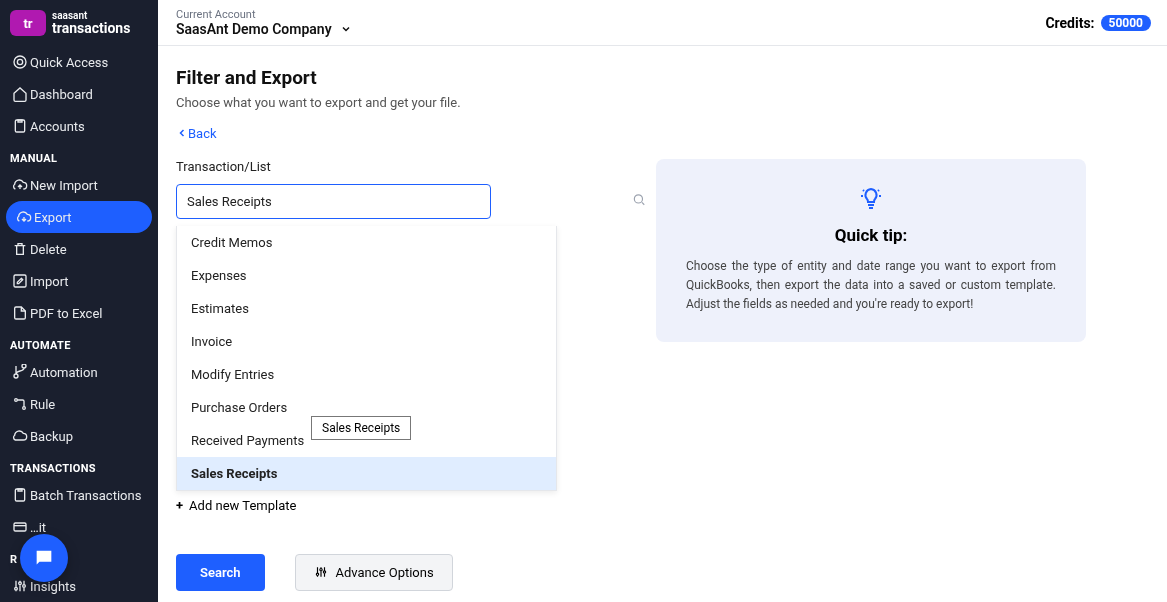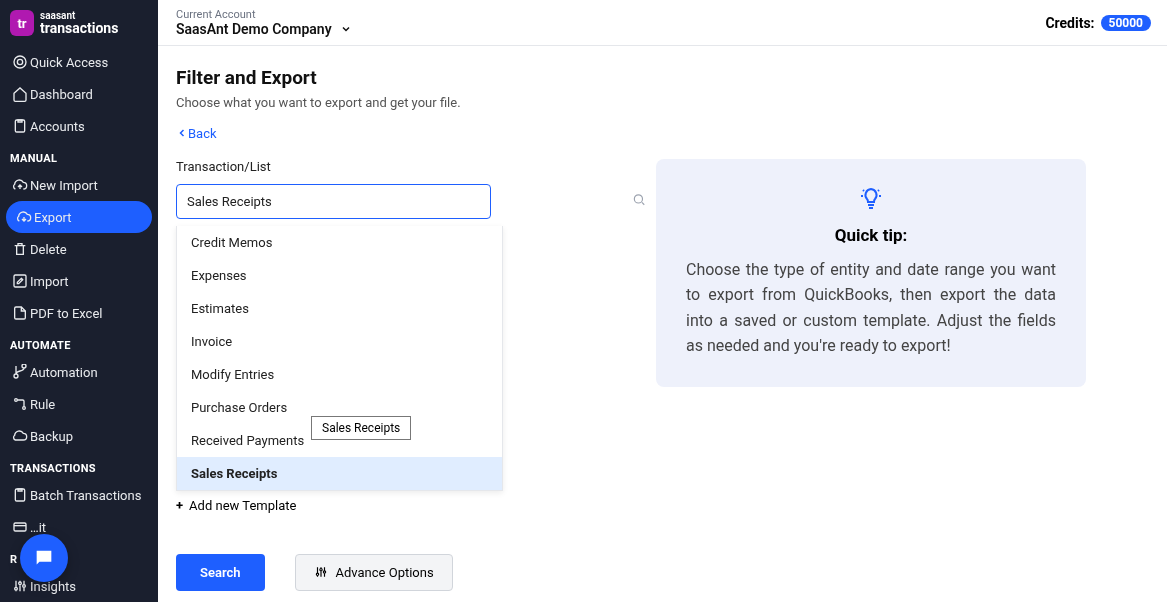--- a/index.html
+++ b/index.html
@@ -1,21 +1,21 @@
 <!DOCTYPE html>
 <html><head>
   <meta charset="utf-8">
   <style>
     * { margin: 0; padding: 0; box-sizing: border-box; font-family: -apple-system, BlinkMacSystemFont, 'Segoe UI', Roboto, Arial, sans-serif; }
     body { display: flex; height: 602px; width: 1167px; overflow: hidden; background: #fff; }
     
     
     .sidebar { width: 158px; background: #1a1f2e; color: #fff; display: flex; flex-direction: column; height: 100%; overflow-y: auto; flex-shrink: 0; }
     .logo-area { padding: 10px 10px; display: flex; align-items: center; gap: 6px; }
-    .logo-badge { width: 24px; height: 26px; background: #b019b0; border-radius: 6px; display: flex; align-items: center; justify-content: center; font-weight: bold; font-size: 13px; color: #fff; }
+    .logo-badge { width: 36px; height: 26px; background: #b019b0; border-radius: 6px; display: flex; align-items: center; justify-content: center; font-weight: bold; font-size: 13px; color: #fff; }
     .logo-text { display: flex; flex-direction: column; line-height: 1; }
     .logo-brand { font-size: 10px; font-weight: 600; }
     .logo-sub { font-size: 14px; font-weight: 700; }
     
     .sidebar-section-title { font-size: 11px; font-weight: 700; color: #fff; padding: 10px 10px 4px; letter-spacing: 0.3px; }
     
     .sidebar-item { display: flex; align-items: center; gap: 2px; padding: 8px 12px; font-size: 13px; color: #e8eaed; cursor: pointer; }
     .sidebar-item.active { background: #1e5fff; border-radius: 18px; margin: 0 6px; padding: 8px 10px; }
     .sidebar-icon { width: 16px; height: 16px; display: inline-flex; align-items: center; justify-content: center; flex-shrink: 0; }
     
@@ -36,33 +36,33 @@
     
     .cols { display: flex; align-items: flex-start; }
     .col-left { width: 480px; }
     .col-right { flex: 1; }
     
     .field-label { font-size: 13px; color: #222; margin-bottom: 10px; }
     .select-box { position: relative; }
     .select-input { width: 315px; border: 1px solid #1e5fff; border-radius: 4px; padding: 9px 30px 9px 10px; font-size: 13px; color: #222; outline: none; }
     .search-icon-abs { position: absolute; right: 10px; top: 50%; transform: translateY(-50%); color: #9ca3af; }
     
-    .dropdown { position: absolute; top: 42px; left: 0; width: 327px; background: #fff; border: 1px solid #e5e7eb; border-top: none; box-shadow: 0 2px 6px rgba(0,0,0,0.08); z-index: 10; }
+    .dropdown { position: absolute; top: 42px; left: 0; width: 381px; background: #fff; border: 1px solid #e5e7eb; border-top: none; box-shadow: 0 2px 6px rgba(0,0,0,0.08); z-index: 10; }
     .dropdown-item { padding: 9px 14px; font-size: 13px; color: #222; cursor: pointer; }
     .dropdown-item.highlighted { background: #e0edff; font-weight: 700; }
     
     .tooltip { position: absolute; top: 232px; left: 135px; border: 1px solid #777; background: #fff; padding: 4px 10px; font-size: 12px; z-index: 20; }
     
     .template-box { margin-top: 230px; width: 320px; border: 1px solid #d1d5db; border-radius: 4px; padding: 10px 12px; font-size: 13px; display: flex; justify-content: space-between; align-items: center; }
     .add-template { display: inline-flex; align-items: center; gap: 6px; font-size: 13px; margin-top: 12px; cursor: pointer; }
     
     .quick-tip { background: #eef1fb; border-radius: 8px; padding: 28px 30px; text-align: center; width: 430px; }
     .tip-icon { display: inline-flex; margin-bottom: 14px; color: #1e5fff; }
     .tip-title { font-size: 17px; font-weight: 700; margin-bottom: 12px; }
-    .tip-body { font-size: 16px; color: #444; line-height: 1.6; text-align: justify; text-align-last: left; }
+    .tip-body { font-size: 12px; color: #444; line-height: 1.6; text-align: justify; text-align-last: left; }
     
     .buttons { display: flex; gap: 30px; margin-top: 40px; }
     .btn-primary { background: #1e5fff; color: #fff; border: none; border-radius: 4px; padding: 11px 24px; font-size: 13px; font-weight: 600; cursor: pointer; }
     .btn-secondary { background: #f3f4f6; border: 1px solid #d1d5db; border-radius: 4px; padding: 10px 18px; font-size: 13px; display: inline-flex; align-items: center; gap: 8px; cursor: pointer; }
     
     .chat-fab { position: absolute; bottom: 20px; left: 20px; width: 48px; height: 48px; border-radius: 50%; background: #1e5fff; display: flex; align-items: center; justify-content: center; box-shadow: 0 4px 12px rgba(0,0,0,0.25); cursor: pointer; z-index: 50; }
   </style>
 </head>
 <body>
 

